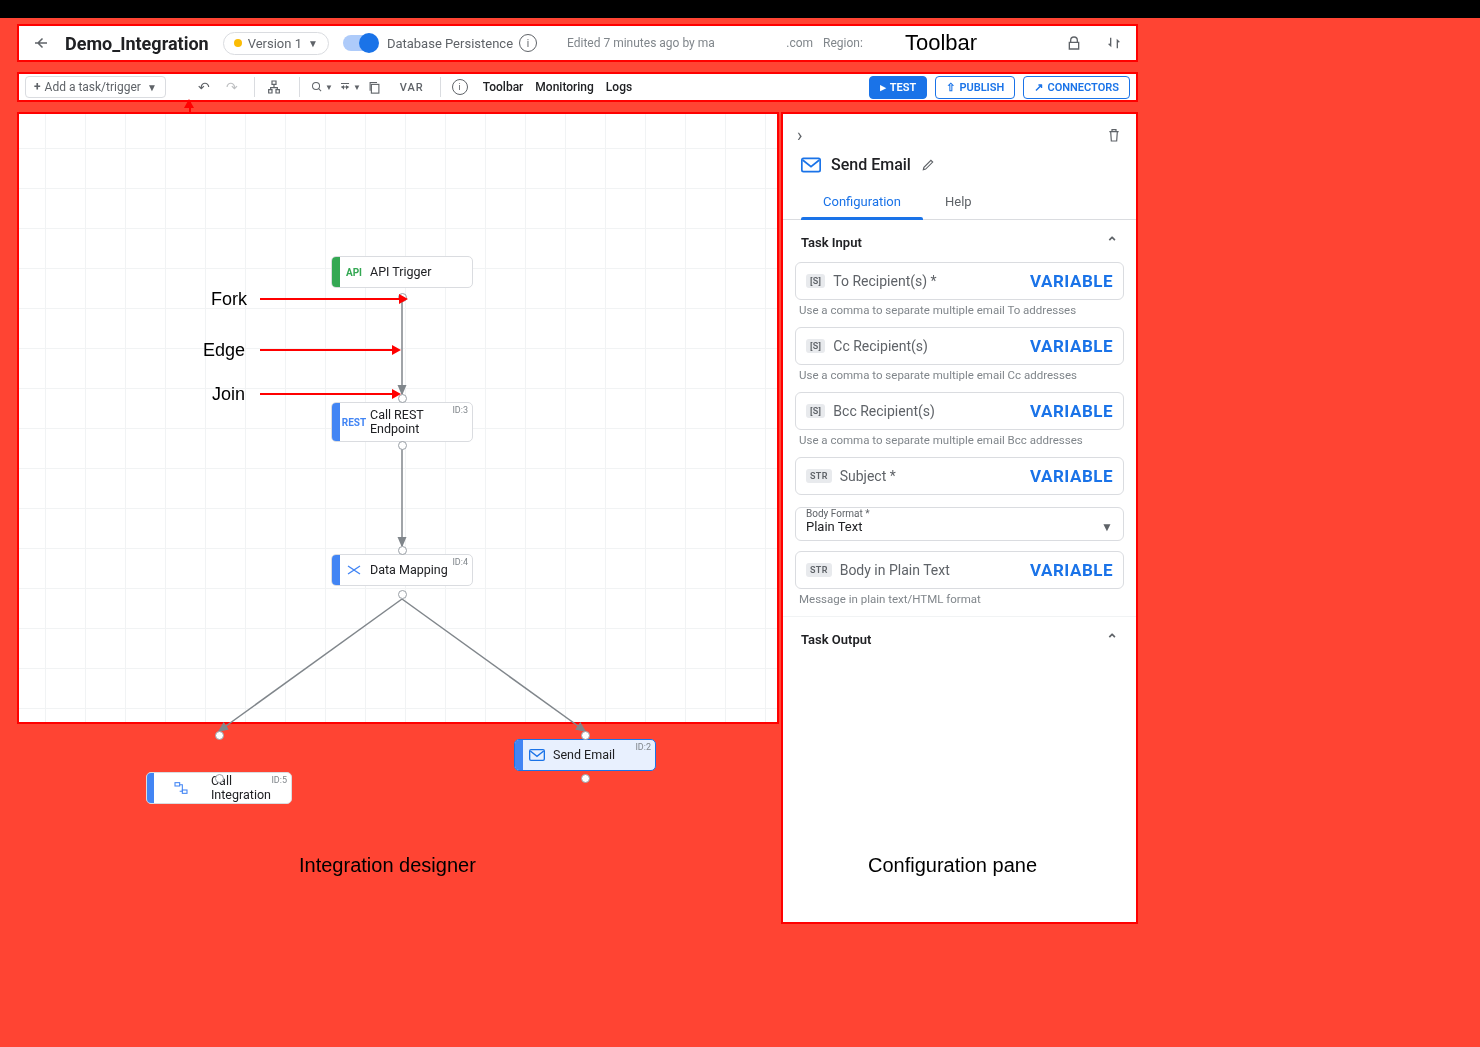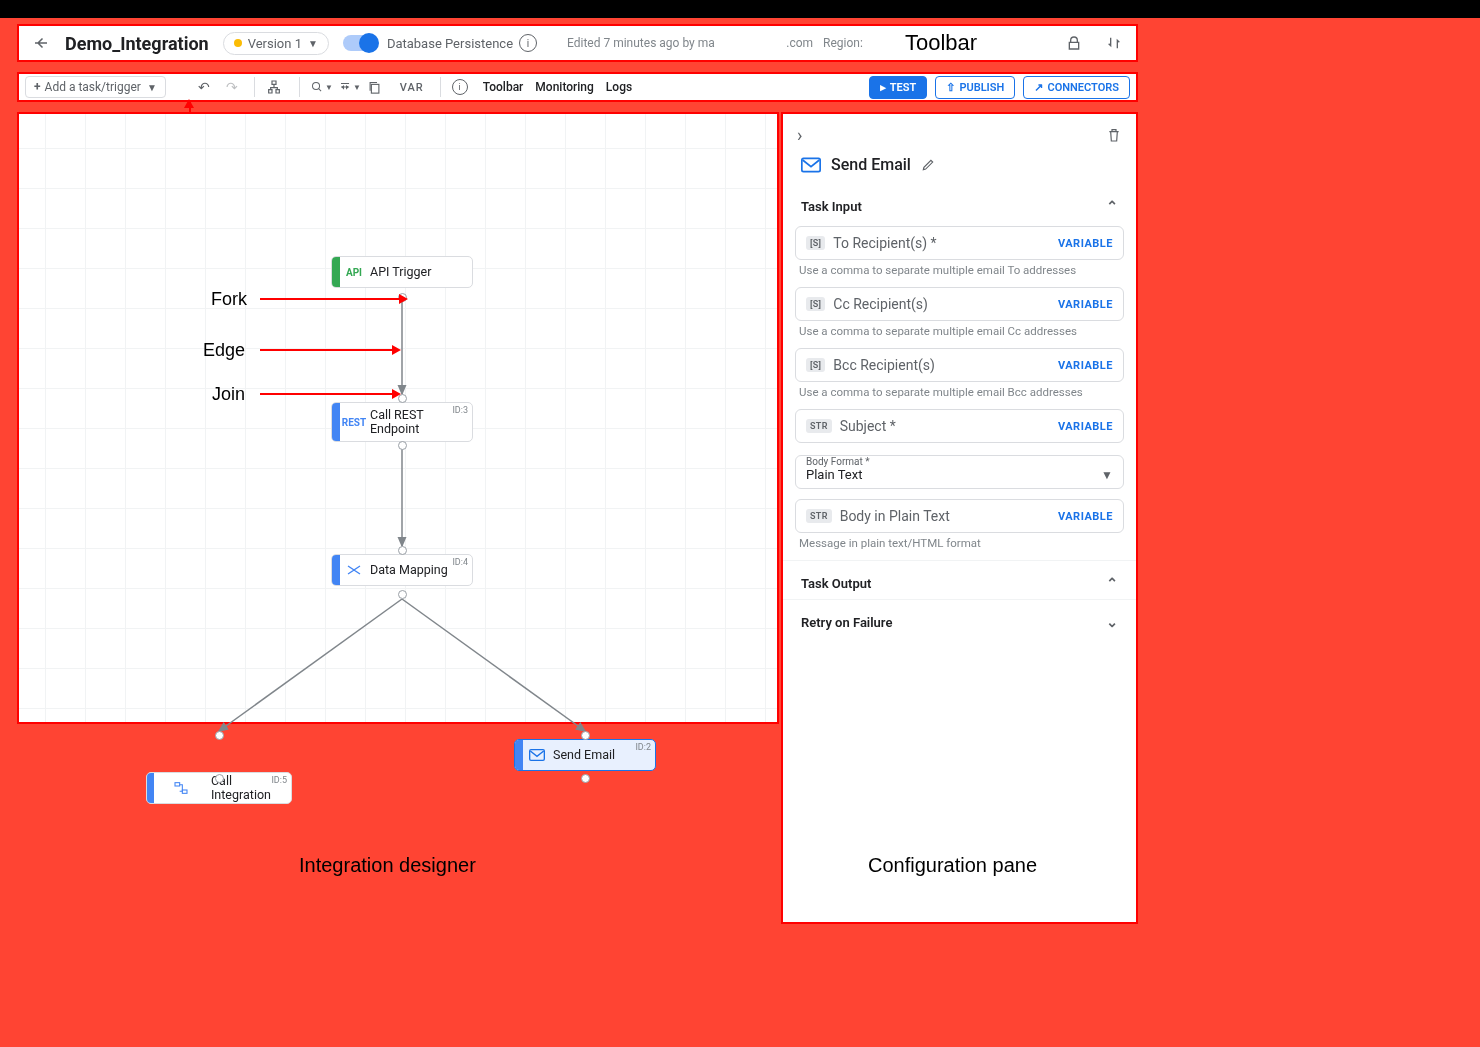--- a/index.html
+++ b/index.html
@@ -63,21 +63,21 @@
 .cfg-title .pen { font-size:14px; color:#5f6368; cursor:pointer;}
 .tabs { display:flex; border-bottom:1px solid #dadce0; padding:0 18px;}
 .tab { padding:10px 22px; font-size:13px; color:#5f6368; cursor:pointer; position:relative;}
 .tab.active { color:#1a73e8;}
 .tab.active::after { content:""; position:absolute; left:0; right:0; bottom:-1px; height:3px; background:#1a73e8; border-radius:2px 2px 0 0;}
 .section-head { display:flex; align-items:center; padding:14px 18px 8px 18px; font-size:13px; font-weight:600; color:#202124; cursor:pointer;}
 .section-head .chev { margin-left:auto; color:#5f6368; font-size:14px;}
 .field-box { border:1px solid #dadce0; border-radius:6px; margin:4px 12px 2px 12px; padding:8px 10px; display:flex; align-items:center; cursor:text;}
 .field-box .type-badge { background:#e8eaed; color:#5f6368; font-size:9px; font-weight:600; border-radius:3px; padding:2px 4px; margin-right:8px; letter-spacing:0.3px;}
 .field-box .lbl { font-size:14px; color:#5f6368; flex:1;}
-.field-box .var-link { font-size:11px; font-weight:700; color:#1a73e8; letter-spacing:0.5px; cursor:pointer;}
+.field-box .var-link { font-size:17px; font-weight:700; color:#1a73e8; letter-spacing:0.5px; cursor:pointer;}
 .helper { font-size:11.5px; color:#80868b; margin:3px 16px 10px 16px;}
 .select-box { border:1px solid #dadce0; border-radius:6px; margin:4px 12px 10px 12px; padding:0 10px 6px 10px; cursor:pointer;}
 .select-box .slabel { font-size:10px; color:#5f6368;}
 .select-box .sval-row { display:flex; align-items:center;}
 .select-box .sval { font-size:13px; color:#202124; flex:1;}
 .select-box .chev { color:#5f6368; font-size:12px;}
 
 
 .node { position:absolute; border:1px solid #dadce0; border-radius:5px; background:#fff; display:flex; align-items:center; padding:0; font-size:12.5px; color:#202124;}
 .node .stripe { width:8px; align-self:stretch; border-radius:4px 0 0 4px; margin-right:0;}
@@ -304,20 +304,24 @@
           <path d="M2 3l10 8 10-8" fill="none" stroke="#1a73e8" stroke-width="2"></path>
         </svg>
     </span>
     <span class="t">Send Email</span>
     <span class="pen">
       <svg width="14" height="14" viewBox="0 0 24 24">
           <path fill="none" stroke="#5f6368" stroke-width="2" d="M4 20l4-1L20 7l-3-3L5 16l-1 4z"></path>
         </svg>
     </span>
   </div>
+  <div class="tabs">
+    <div class="tab active">Configuration</div>
+    <div class="tab">Help</div>
+  </div>
 
   <div class="section-head">
     <span>Task Input</span>
     <span class="chev">⌃</span>
   </div>
 
   <div class="field-box">
     <span class="type-badge">[S]</span>
     <span class="lbl">To Recipient(s) *</span>
     <span class="var-link">VARIABLE</span>
@@ -357,19 +361,15 @@
     <span class="lbl">Body in Plain Text</span>
     <span class="var-link">VARIABLE</span>
   </div>
   <div class="helper">Message in plain text/HTML format</div>
 
   <div class="section-head" style="border-top:1px solid #f1f3f4; margin-top:6px;">
     <span>Task Output</span>
     <span class="chev">⌃</span>
   </div>
 
-  <div class="section-head" style="border-top:1px solid #f1f3f4;">
-    <span>Retry on Failure</span>
-    <span class="chev">⌄</span>
-  </div>
 
   <div class="bottom-label" style="left:85px; top:740px;">Configuration pane</div>
 </div>
 
 </body></html>

